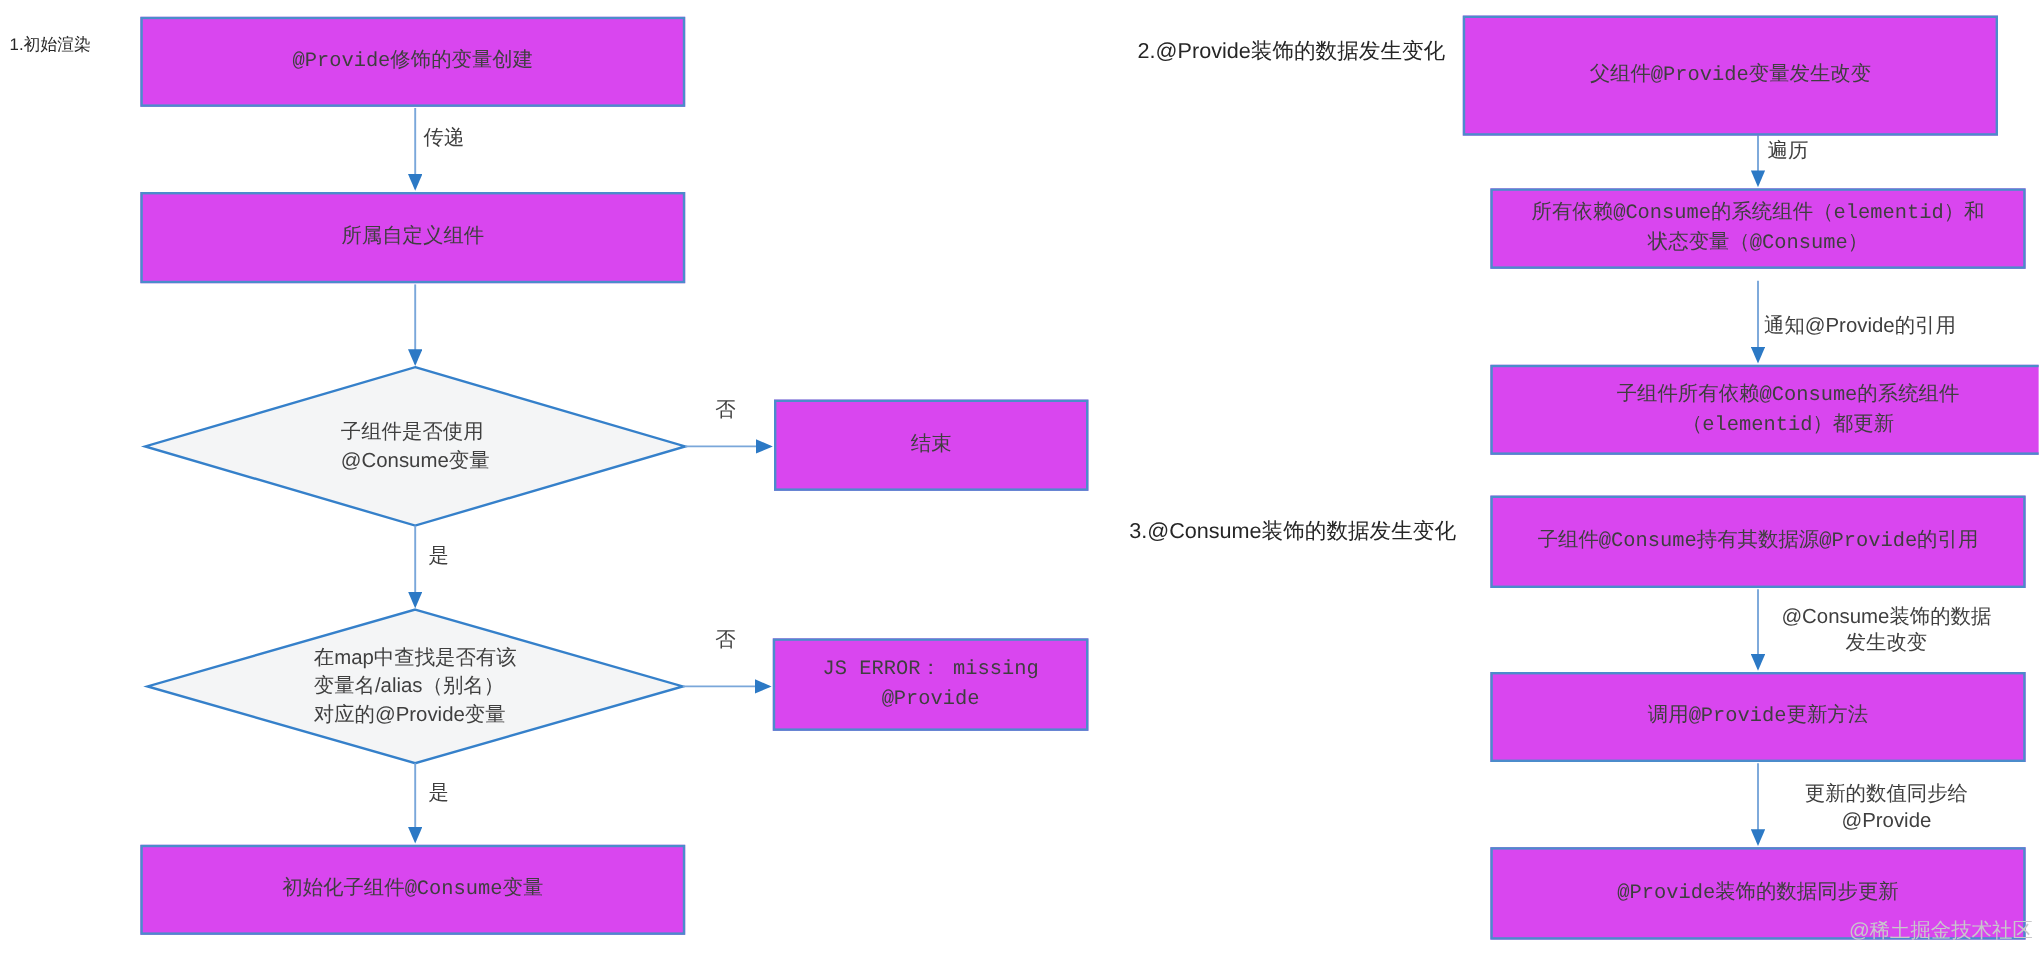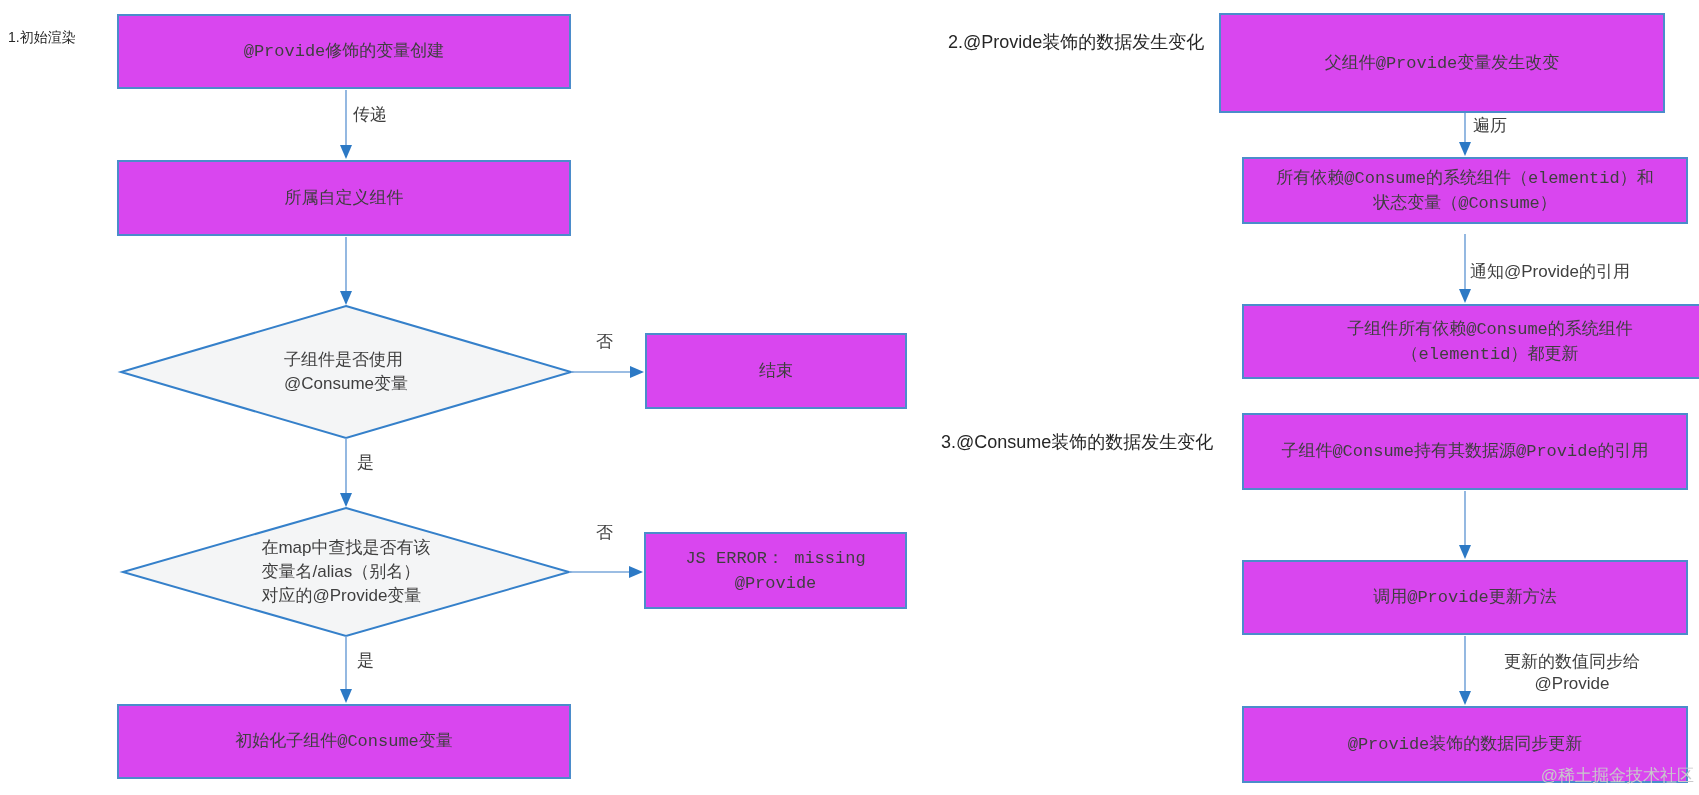--- a/index.html
+++ b/index.html
@@ -121,18 +121,20 @@
   <div class="node" style="left:1242px; top:304px; width:496px; height:75px;">子组件所有依赖@Consume的系统组件
 （elementid）都更新</div>
 
   <div class="edge-label" style="left:1473px; top:115px;">遍历</div>
   <div class="edge-label" style="left:1470px; top:261px;">通知@Provide的引用</div>
 
   <div class="node" style="left:1242px; top:413px; width:446px; height:77px;">子组件@Consume持有其数据源@Provide的引用</div>
   <div class="node" style="left:1242px; top:560px; width:446px; height:75px;">调用@Provide更新方法</div>
   <div class="node" style="left:1242px; top:706px; width:446px; height:77px;">@Provide装饰的数据同步更新</div>
 
+  <div class="edge-label centered" style="left:1477px; top:503px; width:190px;">@Consume装饰的数据
+发生改变</div>
   <div class="edge-label centered" style="left:1477px; top:651px; width:190px;">更新的数值同步给
 @Provide</div>
 
   <div id="watermark">@稀土掘金技术社区</div>
 
 </div>
 
 </body></html>

